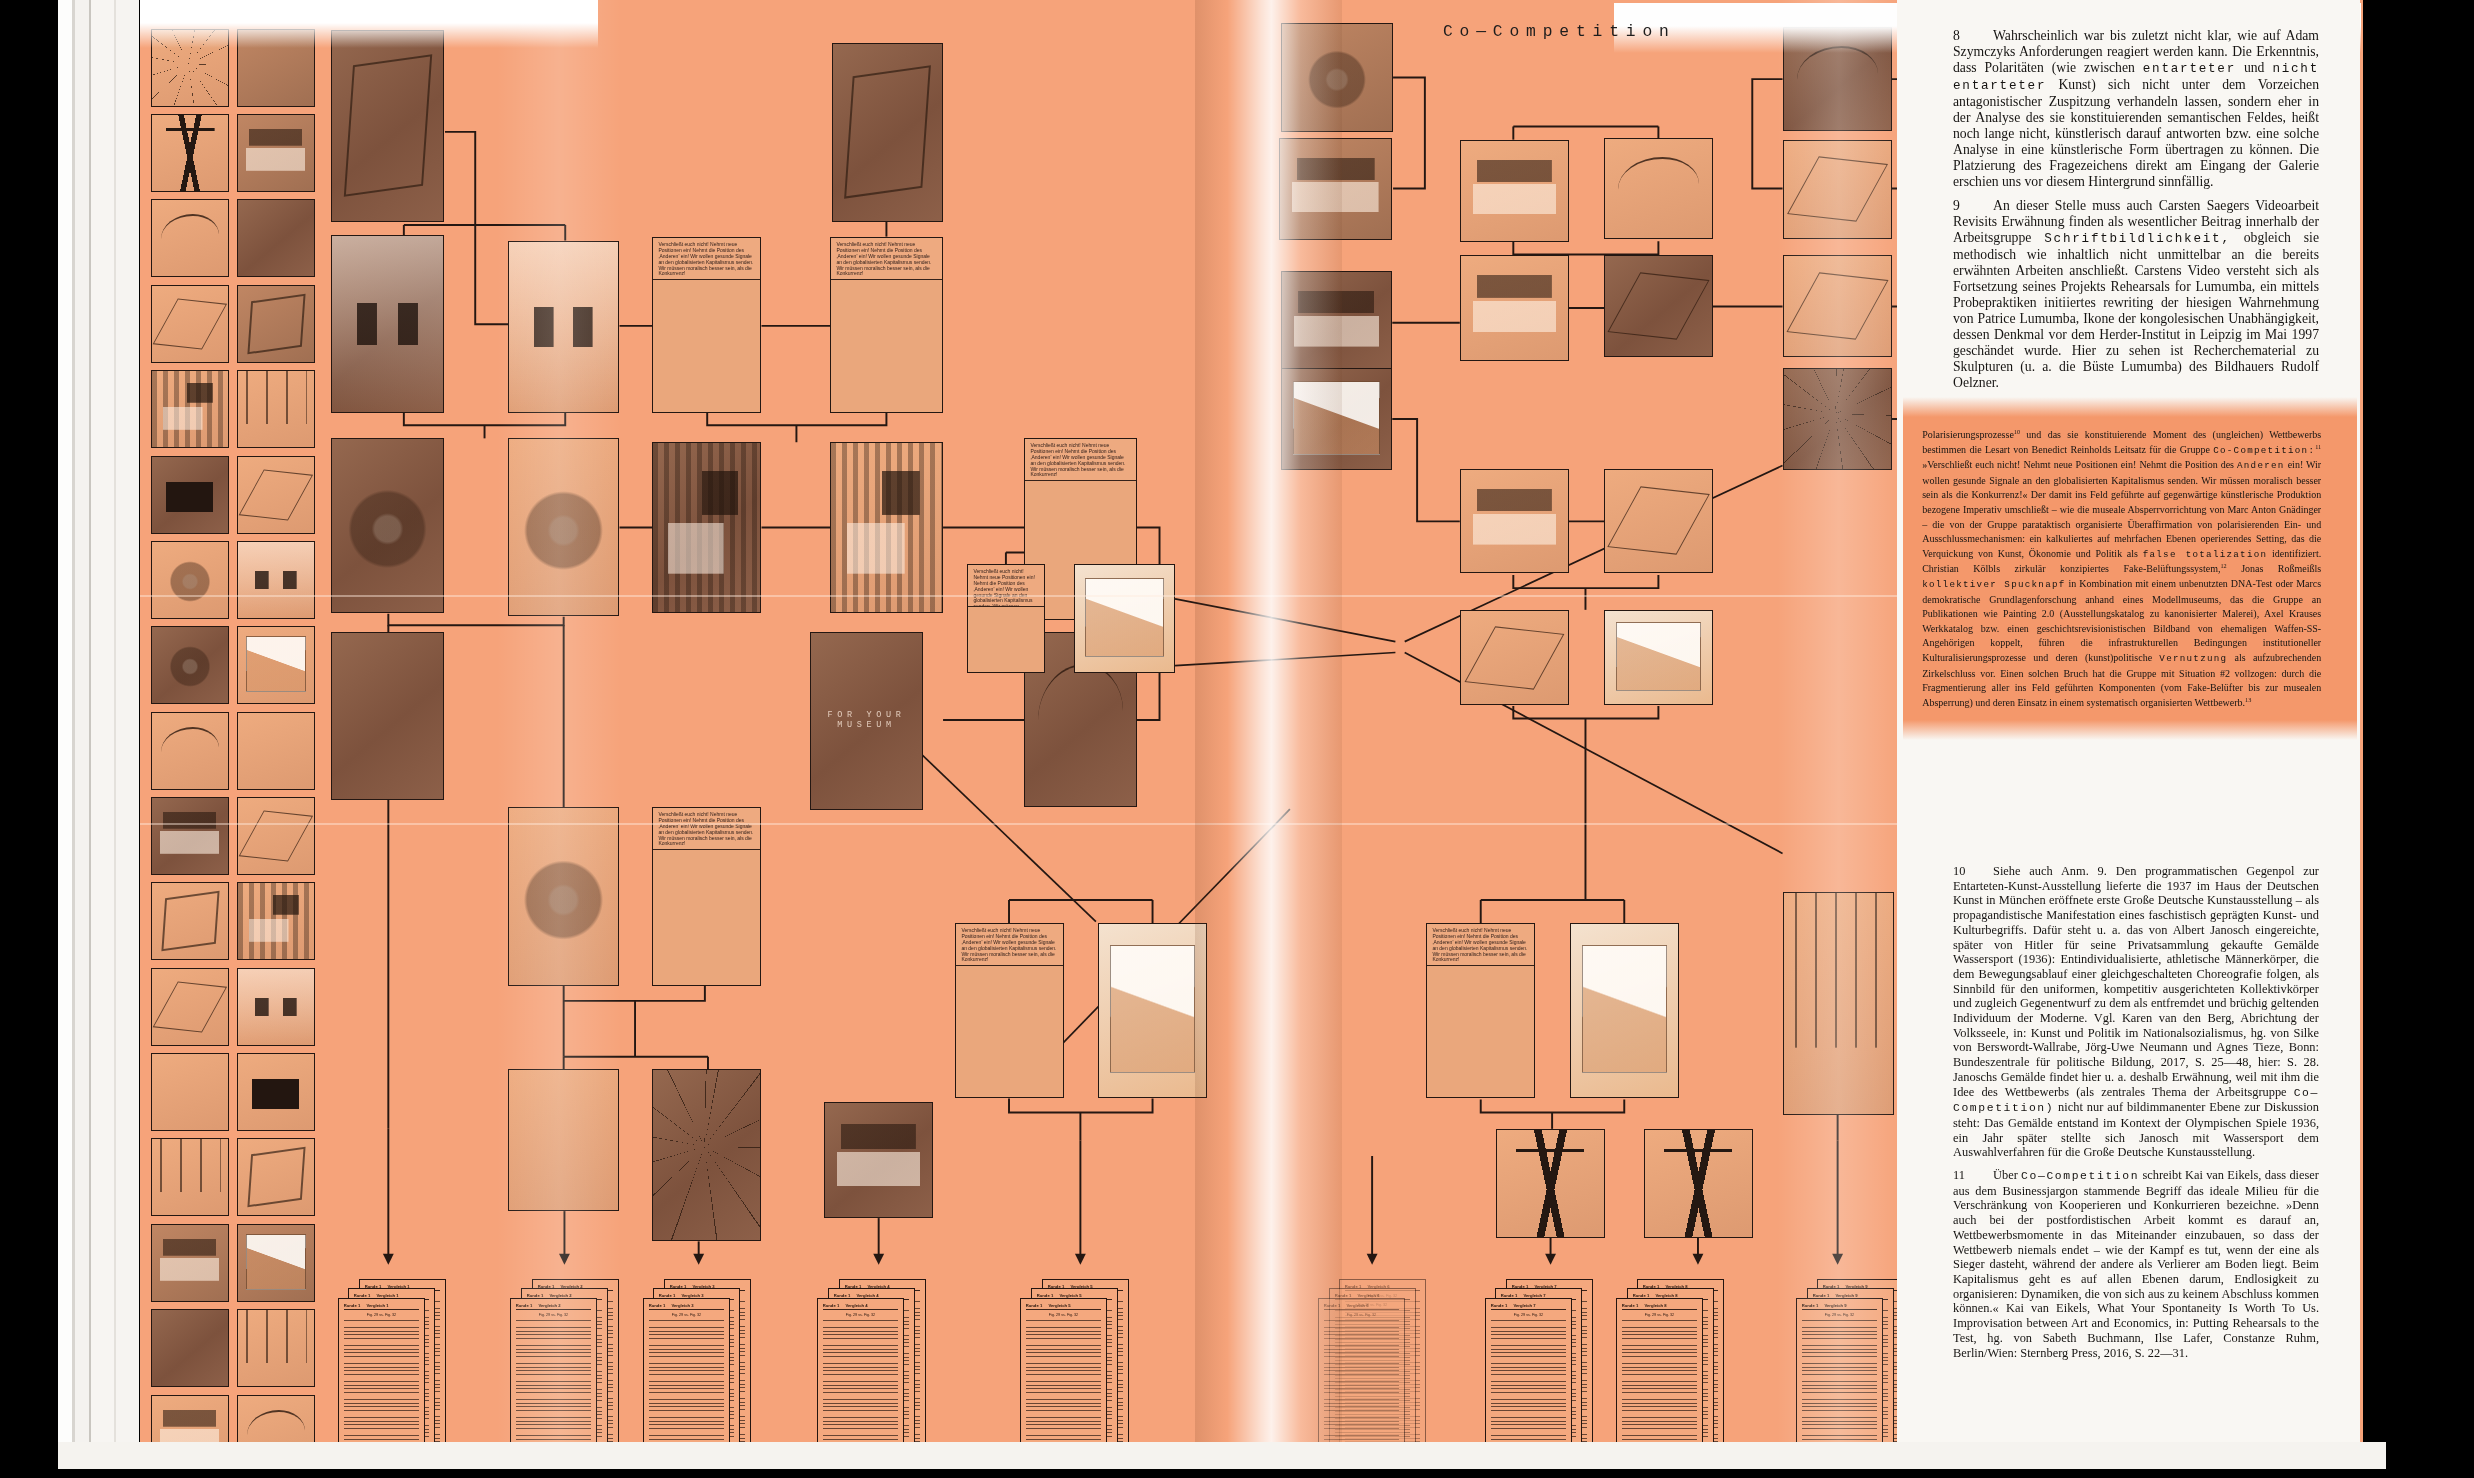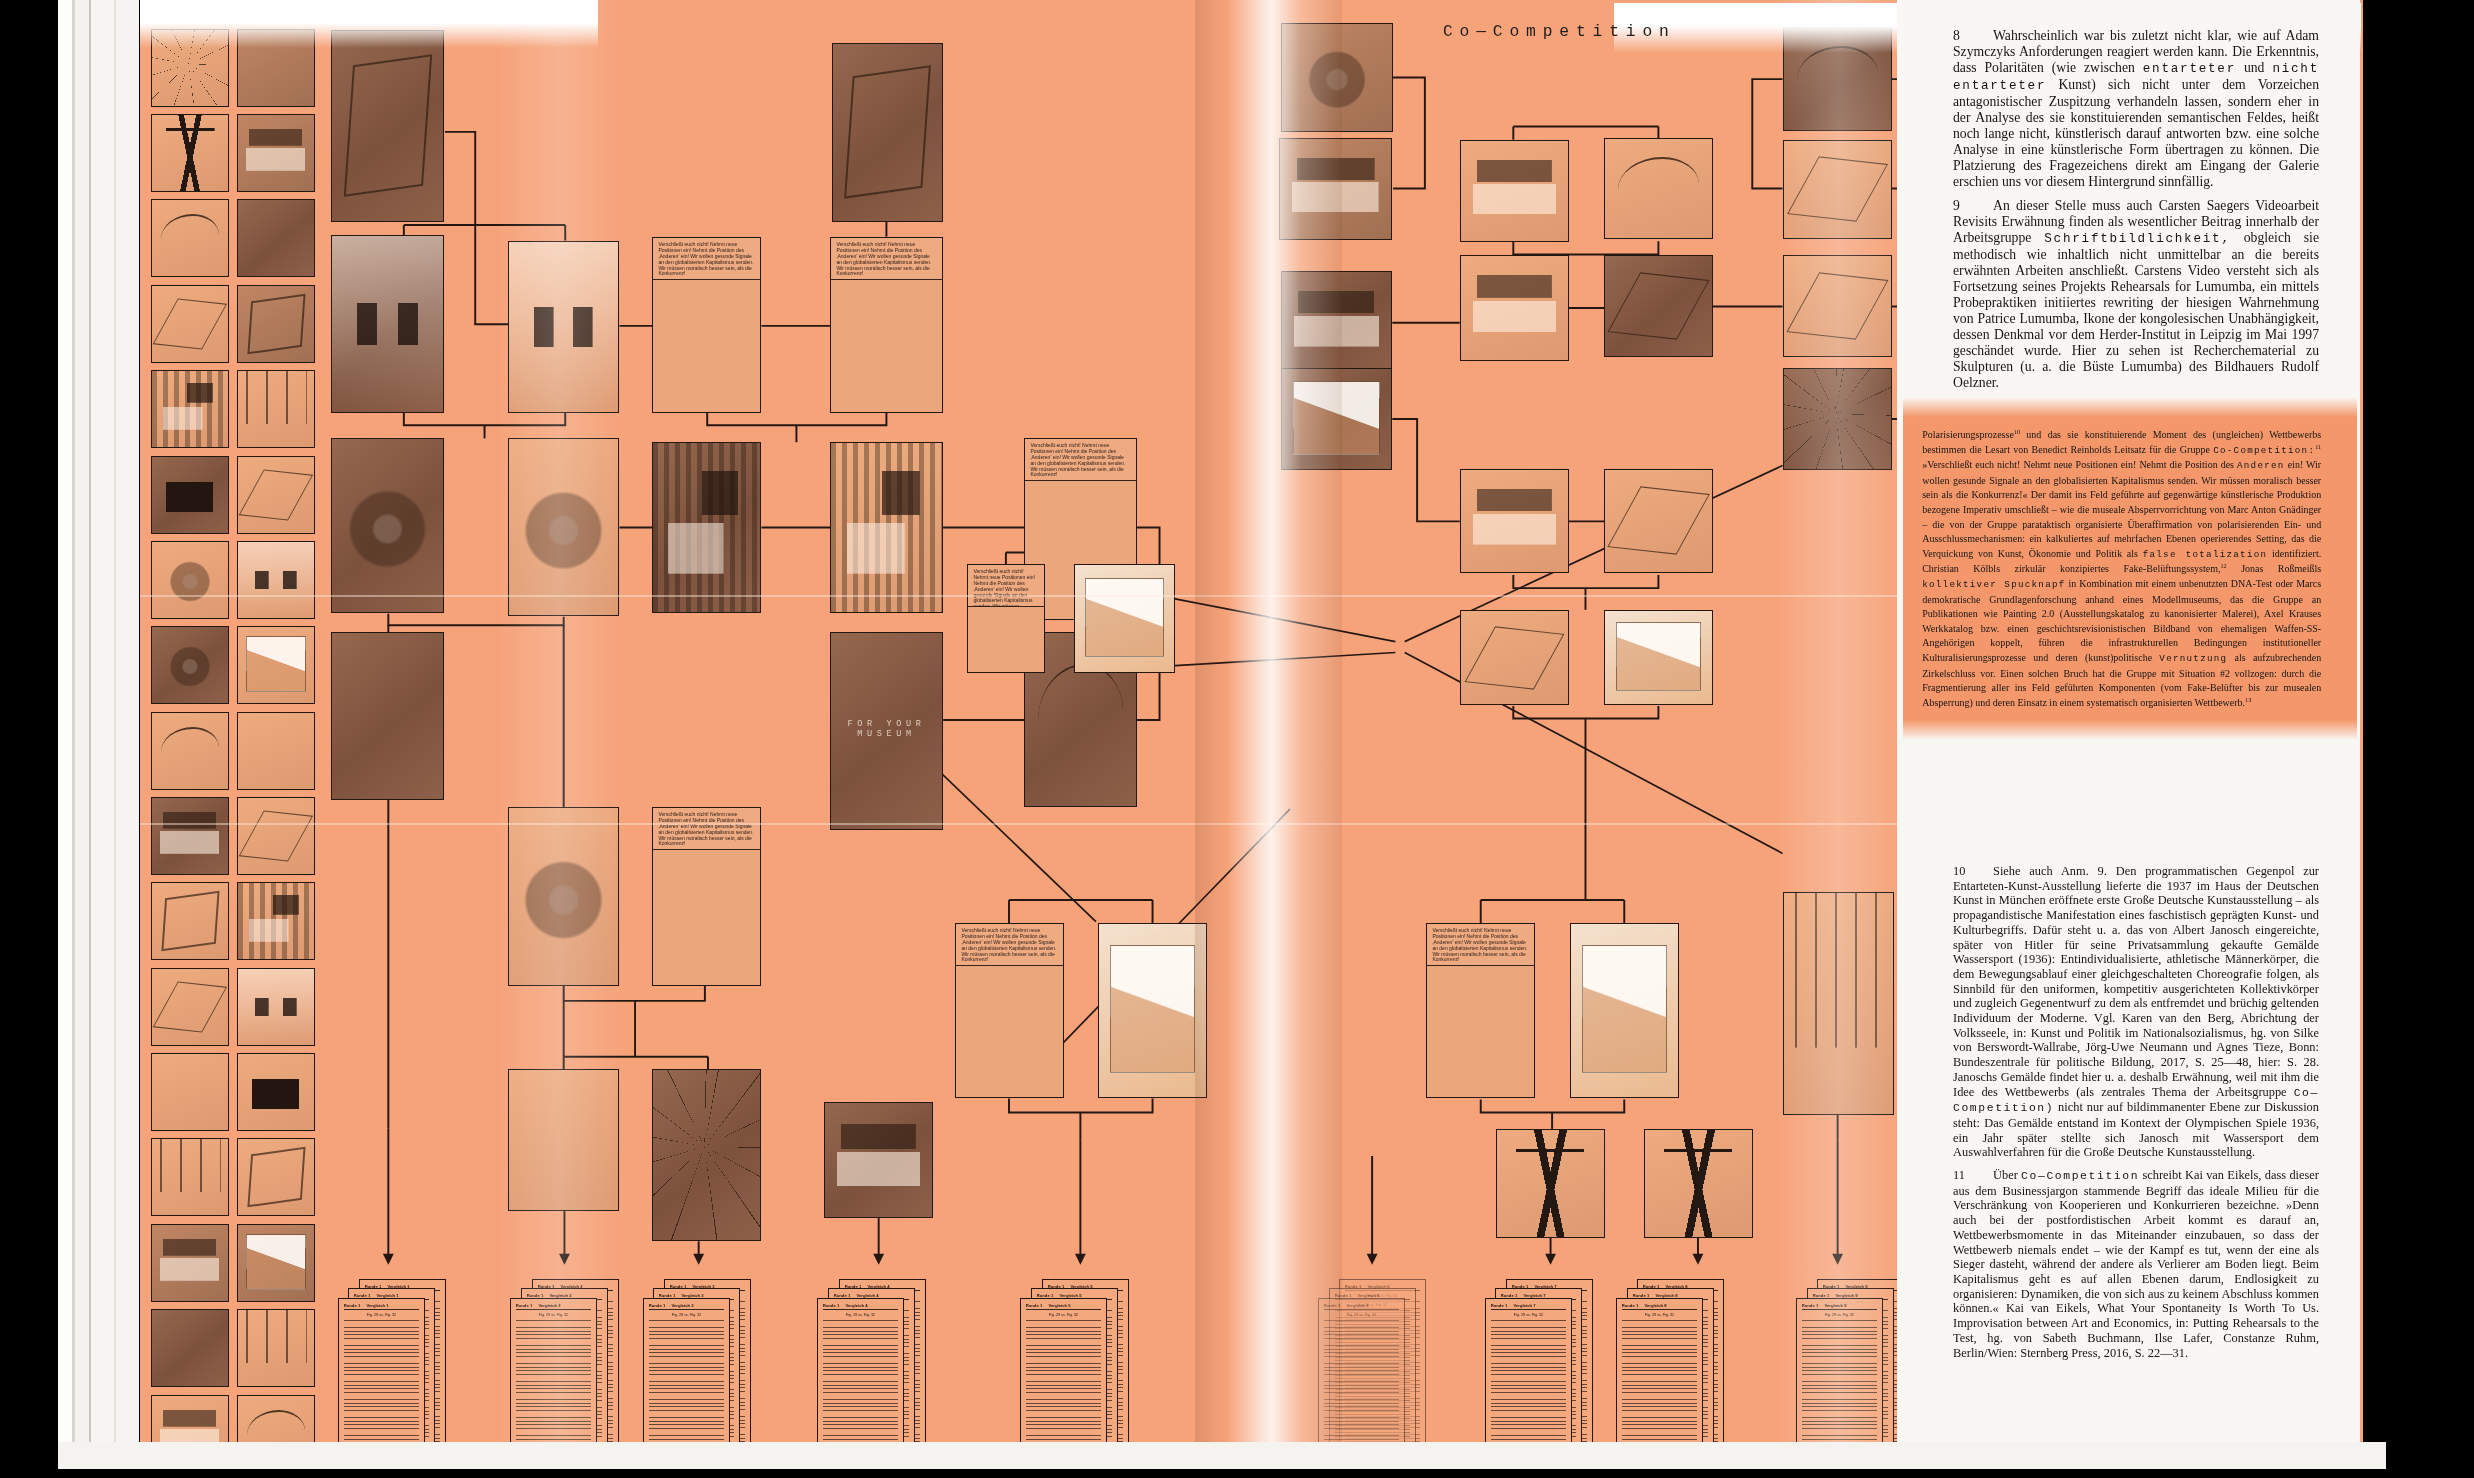--- a/index.html
+++ b/index.html
@@ -221,21 +221,21 @@
       </div>
       <div class="dbox tone-dark m-frame" style="left: 832px; top: 43px; width: 111px; height: 179px;"></div>
       <div class="dbox tone-dark m-bowl" style="left: 331px; top: 438px; width: 113px; height: 175px;"></div>
       <div class="dbox tone-light m-bowl" style="left: 508px; top: 438px; width: 111px; height: 178px;"></div>
       <div class="dbox tone-dark m-model" style="left: 652px; top: 442px; width: 109px; height: 171px;"></div>
       <div class="dbox tone-light m-model" style="left: 830px; top: 442px; width: 113px; height: 171px;"></div>
       <div class="dbox tone-card" style="left: 1024px; top: 438px; width: 113px; height: 182px;">
         <div class="card-cap">Verschließt euch nicht! Nehmt neue Positionen ein! Nehmt die Position des ‚Anderen' ein! Wir wollen gesunde Signale an den globalisierten Kapitalismus senden. Wir müssen moralisch besser sein, als die Konkurrenz!</div>
       </div>
       <div class="dbox tone-dark" style="left: 331px; top: 632px; width: 113px; height: 168px;"></div>
-      <div class="dbox tone-dark" style="left: 830px; top: 632px; width: 113px; height: 198px;">
+      <div class="dbox tone-dark" style="left: 810px; top: 632px; width: 113px; height: 178px;">
         <div class="box-label">FOR YOUR MUSEUM</div>
       </div>
       <div class="dbox tone-dark m-wire" style="left: 1024px; top: 632px; width: 113px; height: 175px;"></div>
       <div class="dbox tone-light m-bowl" style="left: 508px; top: 807px; width: 111px; height: 179px;"></div>
       <div class="dbox tone-card" style="left: 652px; top: 807px; width: 109px; height: 179px;">
         <div class="card-cap">Verschließt euch nicht! Nehmt neue Positionen ein! Nehmt die Position des ‚Anderen' ein! Wir wollen gesunde Signale an den globalisierten Kapitalismus senden. Wir müssen moralisch besser sein, als die Konkurrenz!</div>
       </div>
       <div class="dbox tone-card" style="left: 967px; top: 564px; width: 78px; height: 109px;">
         <div class="card-cap">Verschließt euch nicht! Nehmt neue Positionen ein! Nehmt die Position des ‚Anderen' ein! Wir wollen gesunde Signale an den globalisierten Kapitalismus senden. Wir müssen moralisch besser sein, als die Konkurrenz!</div>
       </div>

